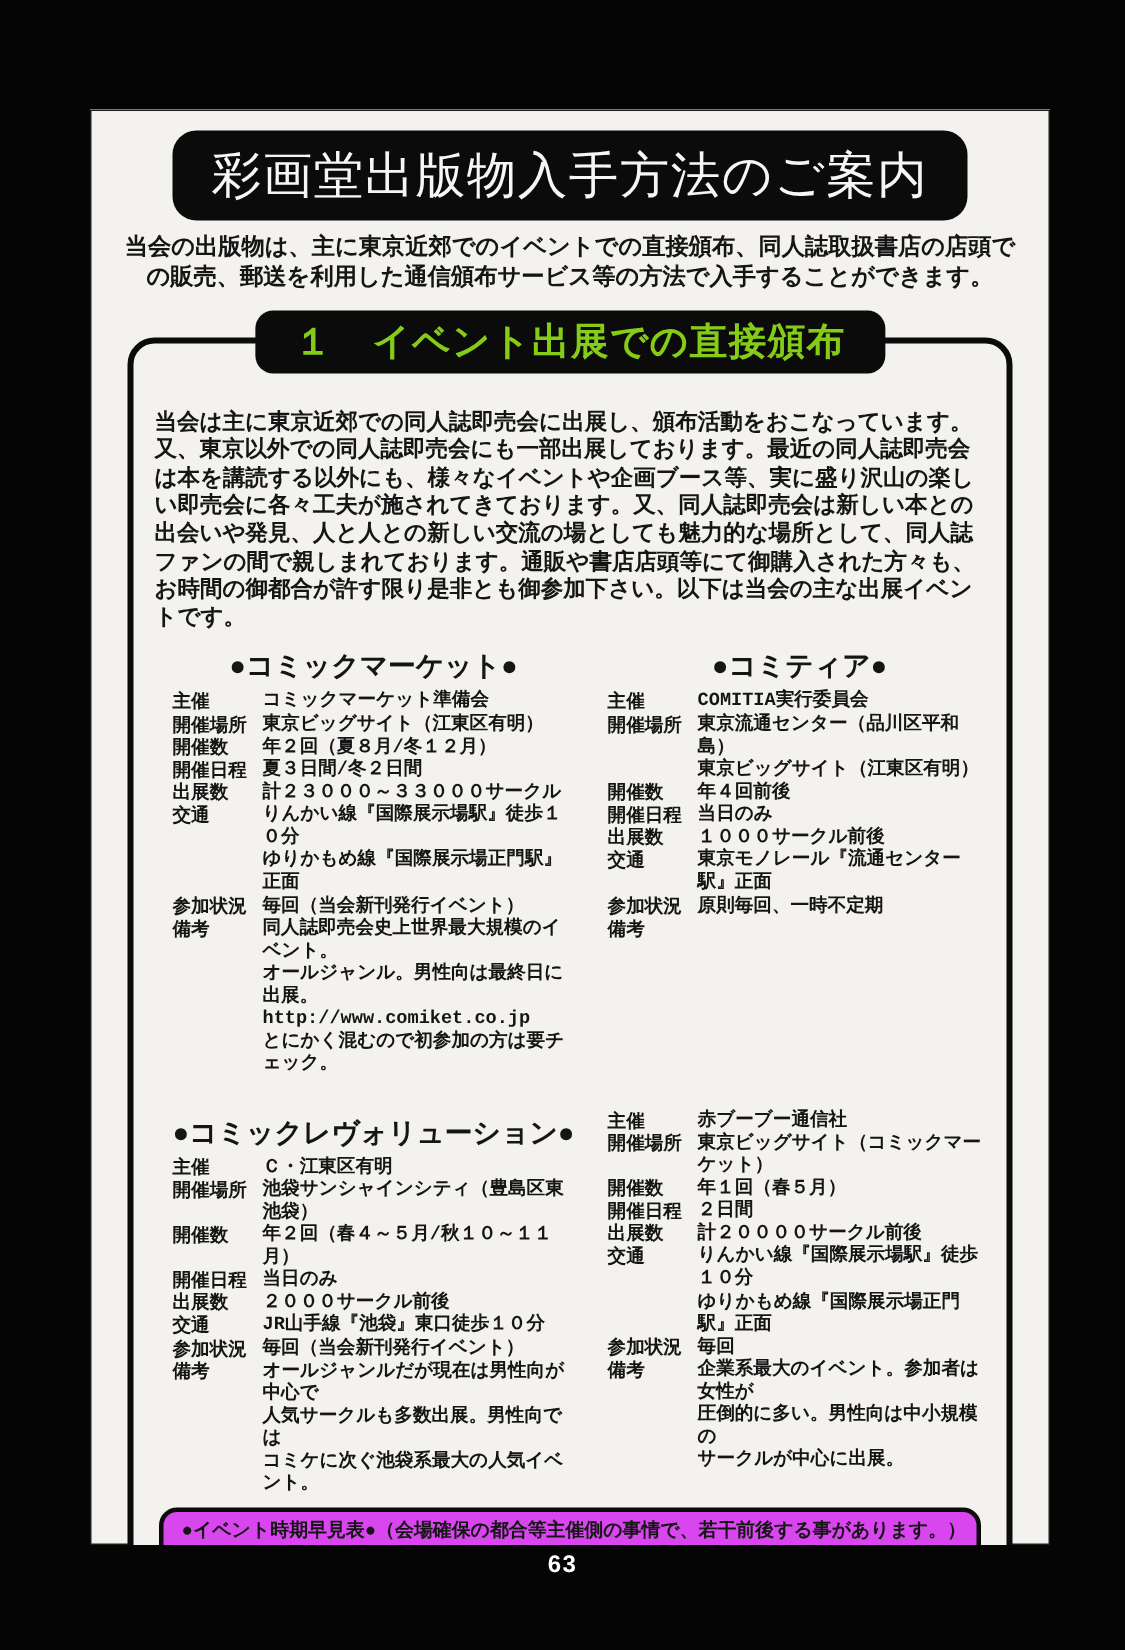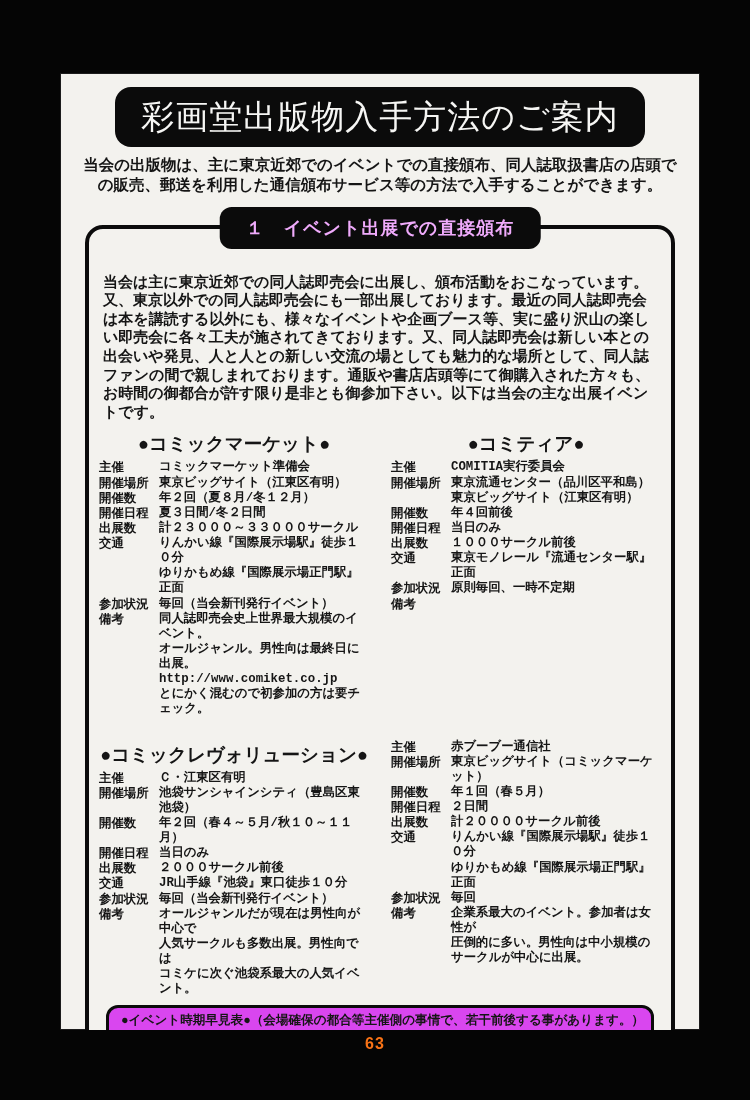--- a/index.html
+++ b/index.html
@@ -32,49 +32,49 @@
     position:relative;margin:30px auto 0 auto;width:590px;
     border:4px solid #0b0b0b;border-radius:18px;
     background:#f3f2ee;box-sizing:border-box;
   }
   .sec1{min-height:655px;padding:26px 10px 8px 10px;}
   .section-badge{
     position:absolute;left:50%;transform:translateX(-50%);top:-22px;
     background:#0b0b0b;border-radius:12px;height:42px;padding:0 26px;
     display:flex;align-items:center;justify-content:center;white-space:nowrap;
   }
-  .section-badge span{color:#f0abfc;font-size:18px;font-weight:bold;letter-spacing:1px;}
+  .section-badge span{color:#84cc16;font-size:25px;font-weight:bold;letter-spacing:1px;}
   .sec-intro{
     margin:18px 4px 8px 4px;font-size:15px;font-weight:bold;line-height:1.24;
   }
   
   .events-grid{
     display:grid;grid-template-columns:1fr 1fr;column-gap:14px;row-gap:8px;
-    margin:2px 0 8px 0;
+    margin:2px 0 8px 16px;
     gap:22px;
   }
   .event h3{
     margin:2px 0 4px 0;text-align:center;font-size:18.5px;font-weight:bold;white-space:nowrap;
   }
   .erow{display:flex;font-size:12.4px;font-weight:bold;line-height:1.22;}
   .elabel{width:60px;flex:0 0 60px;}
   .evalue{flex:1;white-space:pre-line;font-family:Liberation Mono, monospace;}
   
   .schedule-box{
     margin:8px auto 0 auto;width:548px;border:3px solid #0b0b0b;border-radius:12px;
     padding:5px 8px 6px 12px;box-sizing:border-box;background:#d946ef;
   }
   .schedule-title{font-size:12.6px;font-weight:bold;line-height:1.25;white-space:nowrap;}
   .srow{display:flex;font-size:13px;font-weight:bold;line-height:1.22;}
   .smonth{width:50px;flex:0 0 50px;}
   .sevents{flex:1;white-space:nowrap;}
   
   .page-number{
     position:absolute;left:0;right:0;top:1035px;text-align:center;
-    color:#f97316;font-size:16px;font-weight:bold;letter-spacing:1px;
+    color:#ffffff;font-size:16px;font-weight:bold;letter-spacing:1px;
   }
 </style>
 </head>
 <body>
 
 <div class="page">
 
   <div class="title-badge">
     <span>彩画堂出版物入手方法のご案内</span>
   </div>

